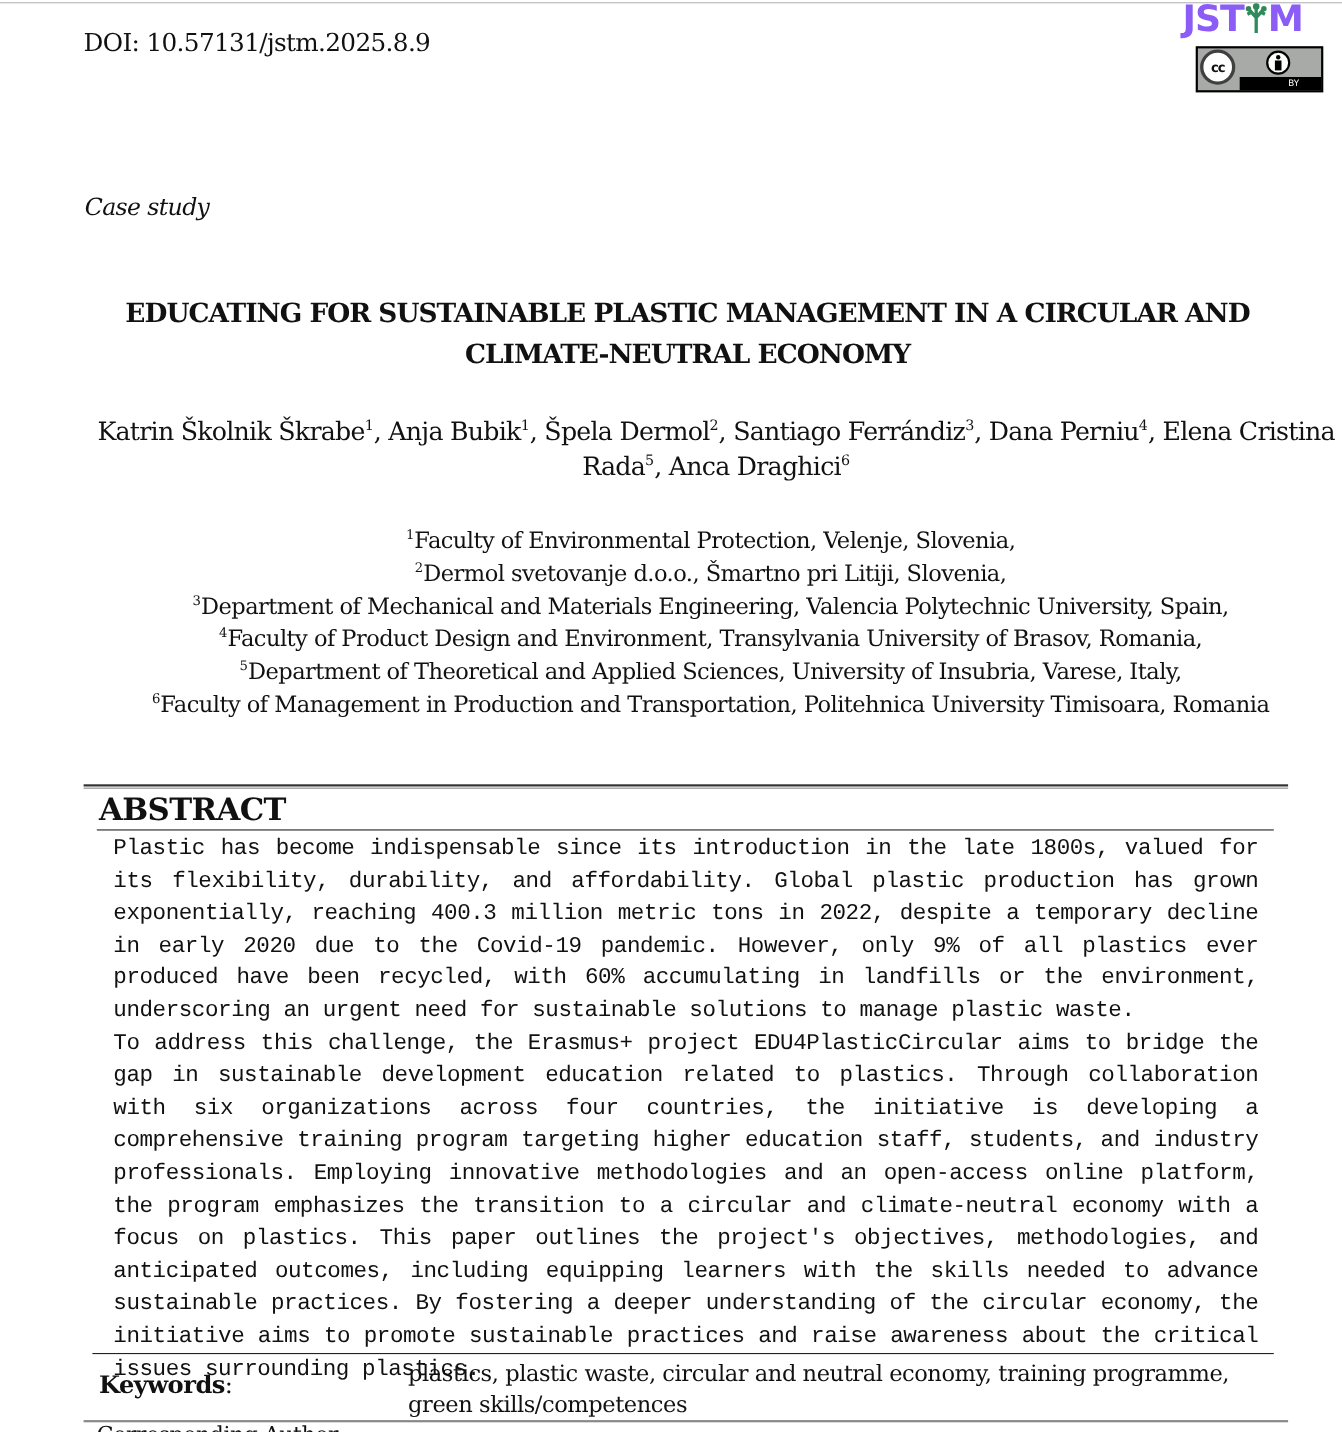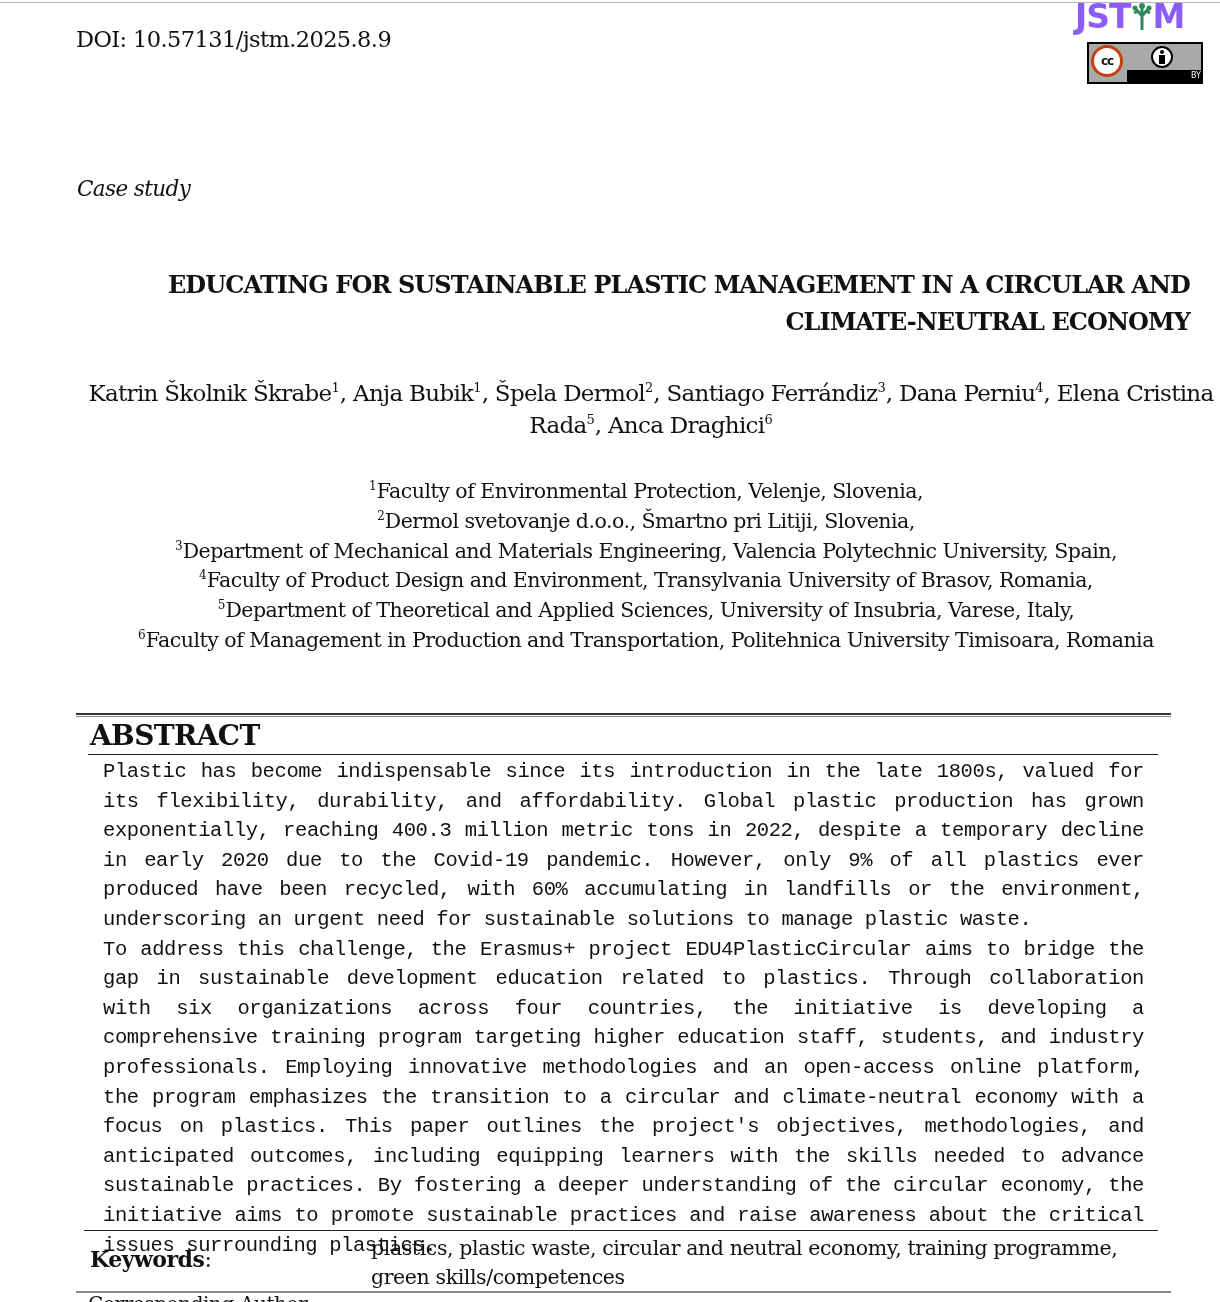--- a/index.html
+++ b/index.html
@@ -15,33 +15,33 @@
 
   .logo { position: absolute; left: 1075px; top: 0px; width: 128px; height: 34px;
     font-family: "DejaVu Sans", sans-serif; font-weight: bold; font-size: 33px;
     color: #8b5cf6; letter-spacing: -1px; line-height: 34px; }
   .logo .tree { display: inline-block; width: 22px; height: 28px; vertical-align: -2px; }
 
   .cc-badge { position: absolute; left: 1087px; top: 42px; width: 116px; height: 42px;
     background: #000; box-sizing: border-box; padding: 2px; }
   .cc-inner { width: 100%; height: 100%; background: #a8aaa7; position: relative; }
   .cc-circle { position: absolute; left: 2px; top: 1px; width: 32px; height: 32px; border-radius: 50%;
-    background: #fff; border: 3px solid #c2410c; box-sizing: border-box;
+    background: #fff; border: 3px solid #404040; box-sizing: border-box;
     font-family: "DejaVu Sans", sans-serif; font-weight: bold; font-size: 12px; line-height: 26px; text-align: center; letter-spacing: -1px; }
   .cc-person { position: absolute; left: 62px; top: 2px; width: 22px; height: 22px; border-radius: 50%;
     background: #fff; border: 2px solid #000; box-sizing: border-box; }
   .cc-person:before { content: ""; position: absolute; left: 7px; top: 2px; width: 4px; height: 4px; border-radius: 50%; background: #000; }
   .cc-person:after { content: ""; position: absolute; left: 6px; top: 7px; width: 6px; height: 9px; background: #000; }
   .cc-by-bar { position: absolute; left: 38px; right: 0; bottom: 0; height: 12px; background: #000; }
   .cc-by { position: absolute; left: 38px; right: 0; bottom: 0; height: 12px; color: #fff;
-    font-family: "DejaVu Sans", sans-serif; font-size: 8px; line-height: 12px; text-align: right; padding-left: 24px; }
+    font-family: "DejaVu Sans", sans-serif; font-size: 8px; line-height: 12px; text-align: center; padding-left: 24px; }
 
   .article-type { position: absolute; left: 77px; top: 176px; font-style: italic; font-size: 21.5px; letter-spacing: -0.6px; }
 
-  .title { position: absolute; left: 60px; width: 1130px; top: 266px; text-align: right;
+  .title { position: absolute; left: 60px; width: 1130px; top: 266px; text-align: center;
     font-weight: bold; font-size: 24px; line-height: 37px; letter-spacing: -0.9px; }
 
   .authors { position: absolute; left: 60px; width: 1126px; top: 377px; text-align: center;
     font-size: 23px; line-height: 32px; letter-spacing: -0.7px; margin-left: 28px; }
   .authors sup { font-size: 13px; vertical-align: 9px; line-height: 0; letter-spacing: 0; }
 
   .affiliations { position: absolute; left: 130px; width: 1032px; top: 477px; text-align: center;
     font-size: 20.5px; line-height: 29.8px; letter-spacing: -0.5px; }
   .affiliations sup { font-size: 12px; vertical-align: 8px; line-height: 0; letter-spacing: 0; }
 

